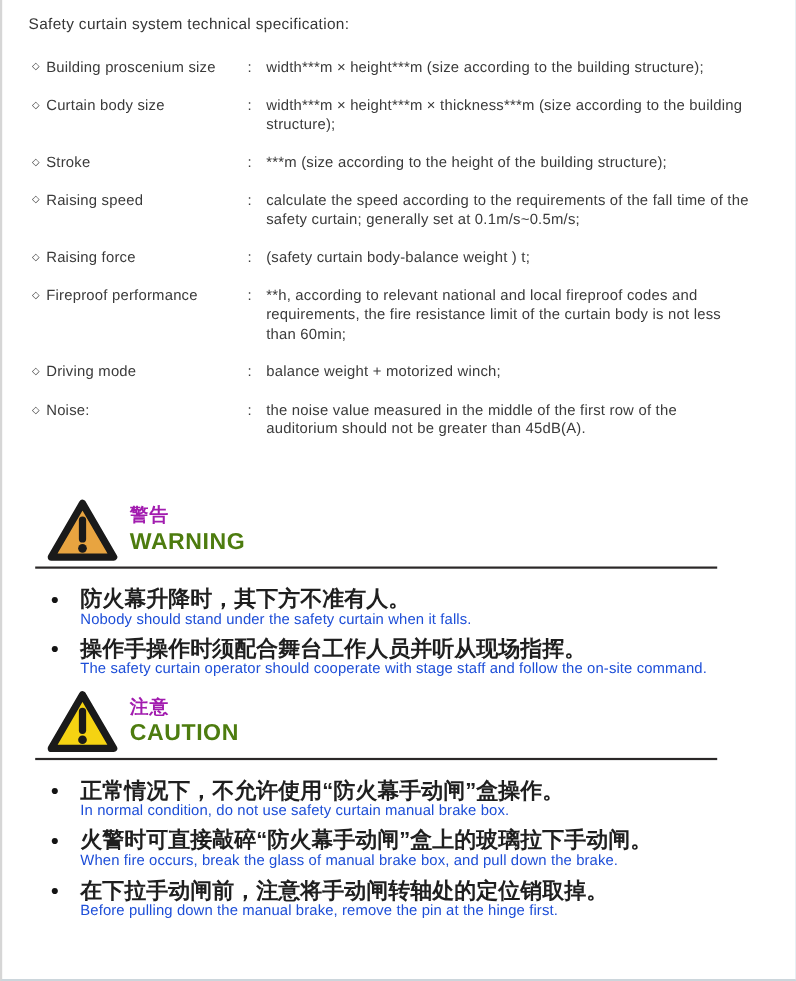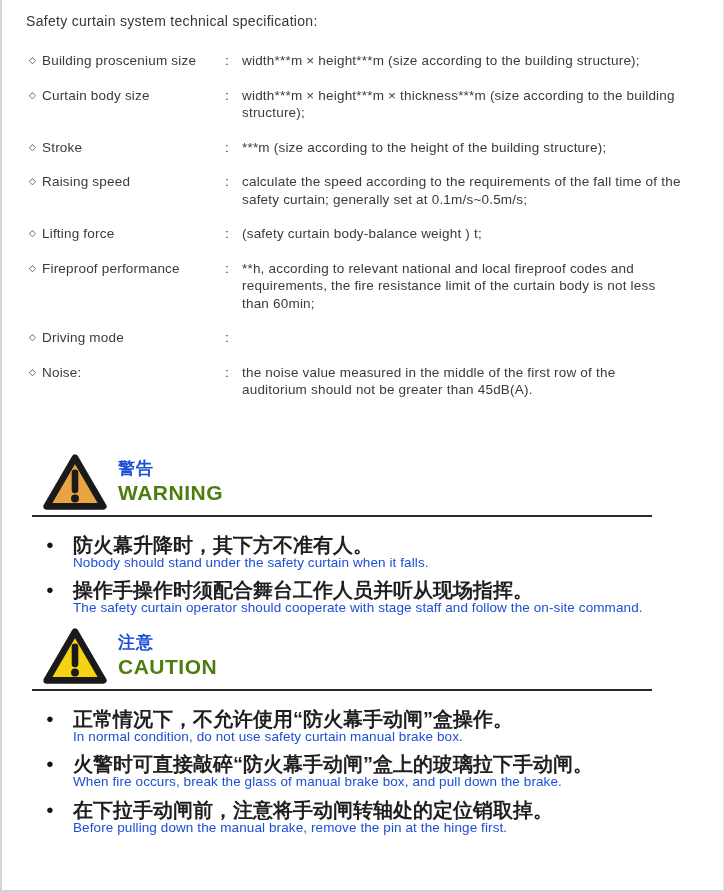--- a/index.html
+++ b/index.html
@@ -53,21 +53,21 @@
   }
 
   
   .alert-header { display: flex; align-items: flex-start; margin-left: 40px; }
   .alert-header.warning { margin-top: 54px; }
   .alert-header.caution { }
   .tri-icon { width: 66px; height: 58px; flex: 0 0 66px; }
   .alert-titles { margin-left: 10px; margin-top: 5px; }
   .alert-title-zh {
     font-size: 17px; font-weight: bold; line-height: 22px;
-    color: #1d4ed8; letter-spacing: 1px;
+    color: #a21caf; letter-spacing: 1px;
   }
   .alert-title-en {
     font-size: 21px; font-weight: bold; line-height: 26px;
     color: #4d7c0f; letter-spacing: 0.5px;
   }
   .rule {
     margin: 4px 0 0 30px;
     width: 620px; height: 0;
     border-top: 2.5px solid #2b2828;
   }
@@ -120,36 +120,37 @@
 
       <div class="spec-row">
         <span class="diamond">◇</span>
         <span class="spec-label">Raising speed</span>
         <span class="spec-colon">:</span>
         <span class="spec-value">calculate the speed according to the requirements of the fall time of the safety curtain; generally set at 0.1m/s~0.5m/s;</span>
       </div>
 
       <div class="spec-row">
         <span class="diamond">◇</span>
-        <span class="spec-label">Lifting force</span>
+        <span class="spec-label">Raising force</span>
         <span class="spec-colon">:</span>
         <span class="spec-value">(safety curtain body-balance weight ) t;</span>
       </div>
 
       <div class="spec-row">
         <span class="diamond">◇</span>
         <span class="spec-label">Fireproof performance</span>
         <span class="spec-colon">:</span>
         <span class="spec-value">**h, according to relevant national and local fireproof codes and requirements, the fire resistance limit of the curtain body is not less than 60min;</span>
       </div>
 
       <div class="spec-row">
         <span class="diamond">◇</span>
         <span class="spec-label">Driving mode</span>
         <span class="spec-colon">:</span>
+        <span class="spec-value">balance weight + motorized winch;</span>
       </div>
 
       <div class="spec-row">
         <span class="diamond">◇</span>
         <span class="spec-label">Noise:</span>
         <span class="spec-colon">:</span>
         <span class="spec-value">the noise value measured in the middle of the first row of the auditorium should not be greater than 45dB(A).</span>
       </div>
 
   </div>

